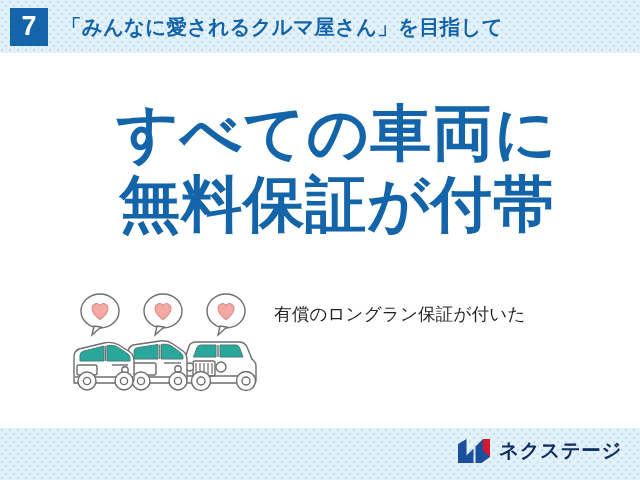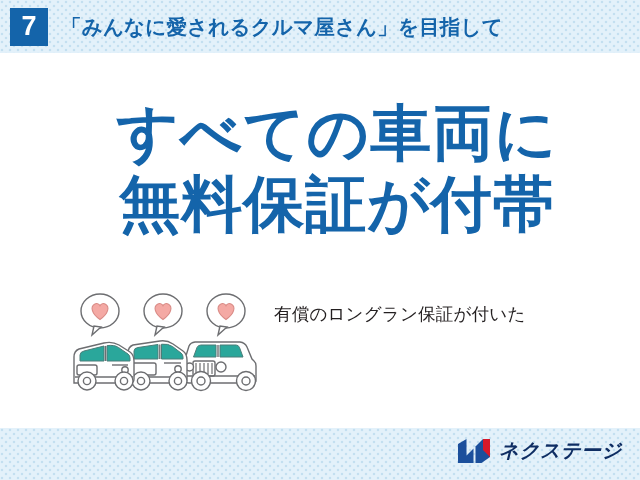--- a/index.html
+++ b/index.html
@@ -97,21 +97,21 @@
     font-size:15px;
     font-weight:bold;
     line-height:1.5;
     letter-spacing:0.2px;
     white-space:nowrap;
     font-family:"DejaVu Sans","Liberation Sans",sans-serif;
   }
 
   
   #footer{
-    position:absolute;left:0;top:428px;width:640px;height:52px;font-style:italic;
+    position:absolute;left:0;top:428px;width:640px;height:52px;
   }
   #brand{
     position:absolute;right:18px;top:9px;
     display:flex;align-items:center;gap:8px;
   }
   #brand-mark{flex:none;display:block;}
   #brand-name{
     color:#0e2d63;
     font-size:19.5px;
     font-weight:bold;

